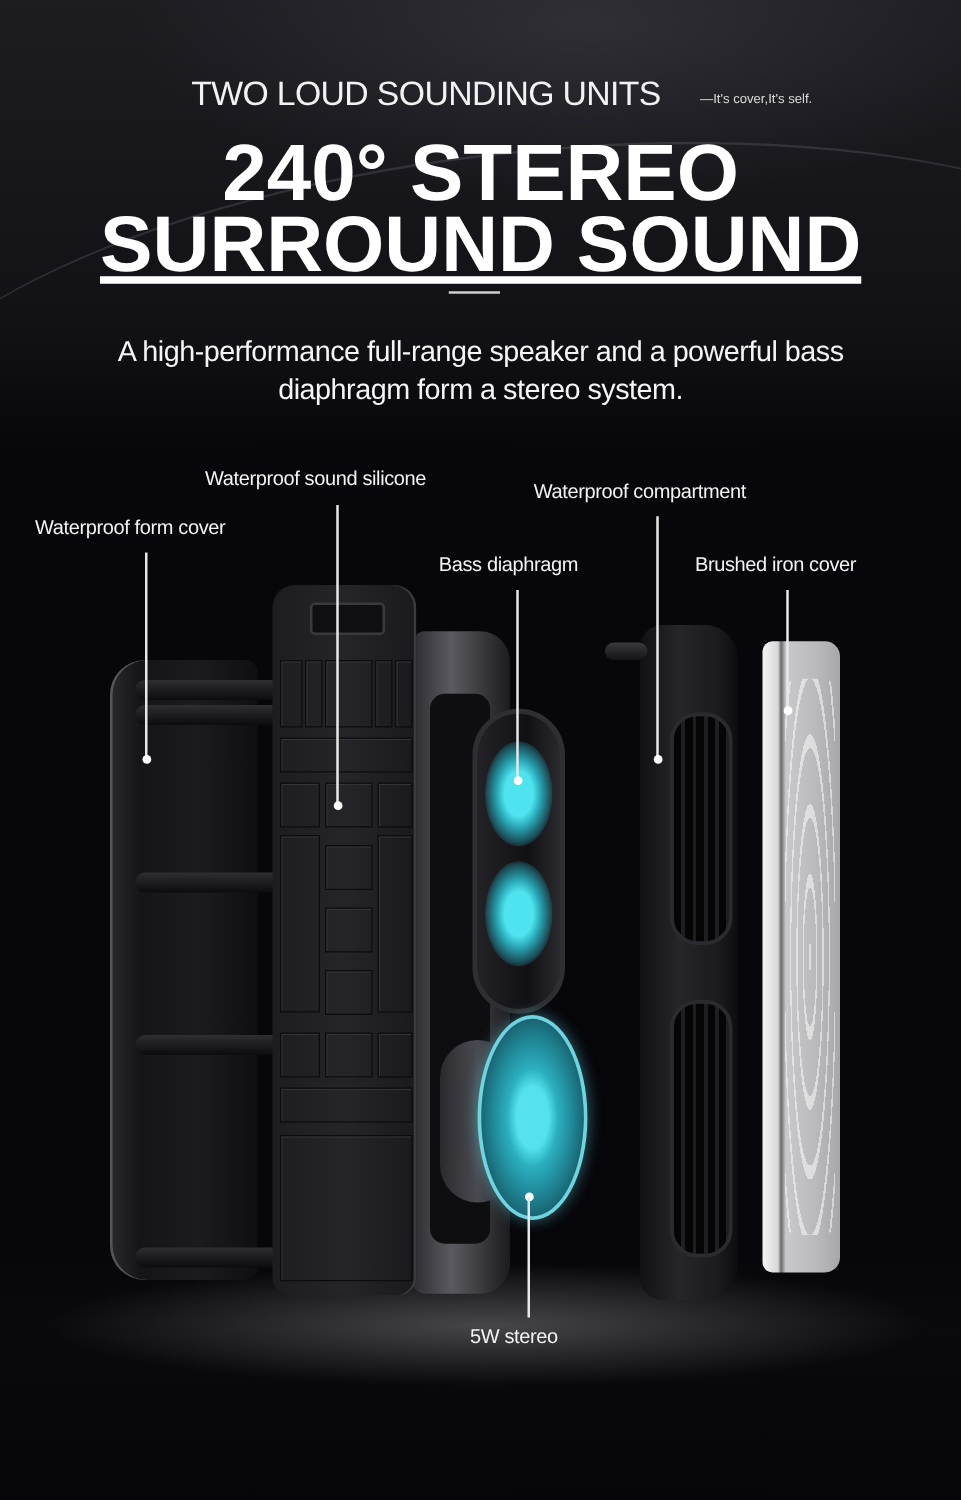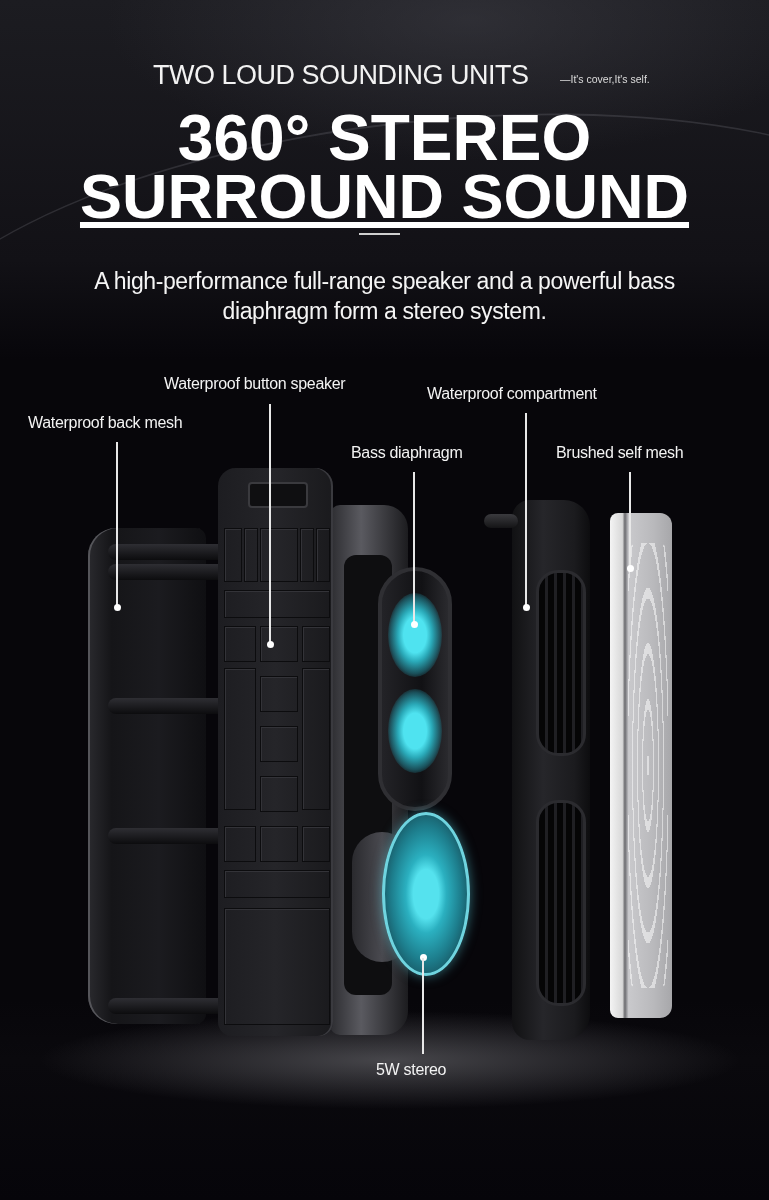--- a/index.html
+++ b/index.html
@@ -101,21 +101,21 @@
 </style>
 </head>
 <body>
 
 <div class="page">
   <div class="swoosh"></div>
 
   <div class="header">
     <div class="eyebrow">TWO LOUD SOUNDING UNITS</div>
     <div class="tagline">—It's cover,It's self.</div>
-    <div class="title1">360° STEREO</div>
+    <div class="title1">240° STEREO</div>
     <div class="title2">SURROUND SOUND</div>
     <div class="divider"></div>
     <div class="desc">A high-performance full-range speaker and a powerful bass diaphragm form a stereo system.</div>
   </div>
 
   <div>
 
     <div class="part back-cover">
       <div class="rib" style="top:16px"></div>
       <div class="rib" style="top:36px"></div>
@@ -166,45 +166,45 @@
       <div class="vent" style="top:70px;height:180px"></div>
       <div class="vent" style="top:300px;height:200px"></div>
     </div>
 
     <div class="part mesh">
       <div class="mesh-pattern"></div>
     </div>
   </div>
 
   <div>
-    <div class="label" style="left:28px;top:414px">Waterproof back mesh</div>
+    <div class="label" style="left:28px;top:414px">Waterproof form cover</div>
     <div class="leader" style="left:116px;top:442px;height:164px"></div>
     <div class="dot" style="left:117px;top:604px"></div>
   </div>
 
   <div>
-    <div class="label" style="left:164px;top:375px">Waterproof button speaker</div>
+    <div class="label" style="left:164px;top:375px">Waterproof sound silicone</div>
     <div class="leader" style="left:269px;top:404px;height:240px"></div>
     <div class="dot" style="left:270px;top:641px"></div>
   </div>
 
   <div>
     <div class="label" style="left:351px;top:444px">Bass diaphragm</div>
     <div class="leader" style="left:413px;top:472px;height:152px"></div>
     <div class="dot" style="left:414px;top:621px"></div>
   </div>
 
   <div>
     <div class="label" style="left:427px;top:385px">Waterproof compartment</div>
     <div class="leader" style="left:525px;top:413px;height:194px"></div>
     <div class="dot" style="left:526px;top:604px"></div>
   </div>
 
   <div>
-    <div class="label" style="left:556px;top:444px">Brushed self mesh</div>
+    <div class="label" style="left:556px;top:444px">Brushed iron cover</div>
     <div class="leader" style="left:629px;top:472px;height:96px"></div>
     <div class="dot" style="left:630px;top:565px"></div>
   </div>
 
   <div>
     <div class="dot" style="left:423px;top:954px"></div>
     <div class="leader" style="left:422px;top:958px;height:96px"></div>
     <div class="label" style="left:376px;top:1061px">5W stereo</div>
   </div>
 </div>

